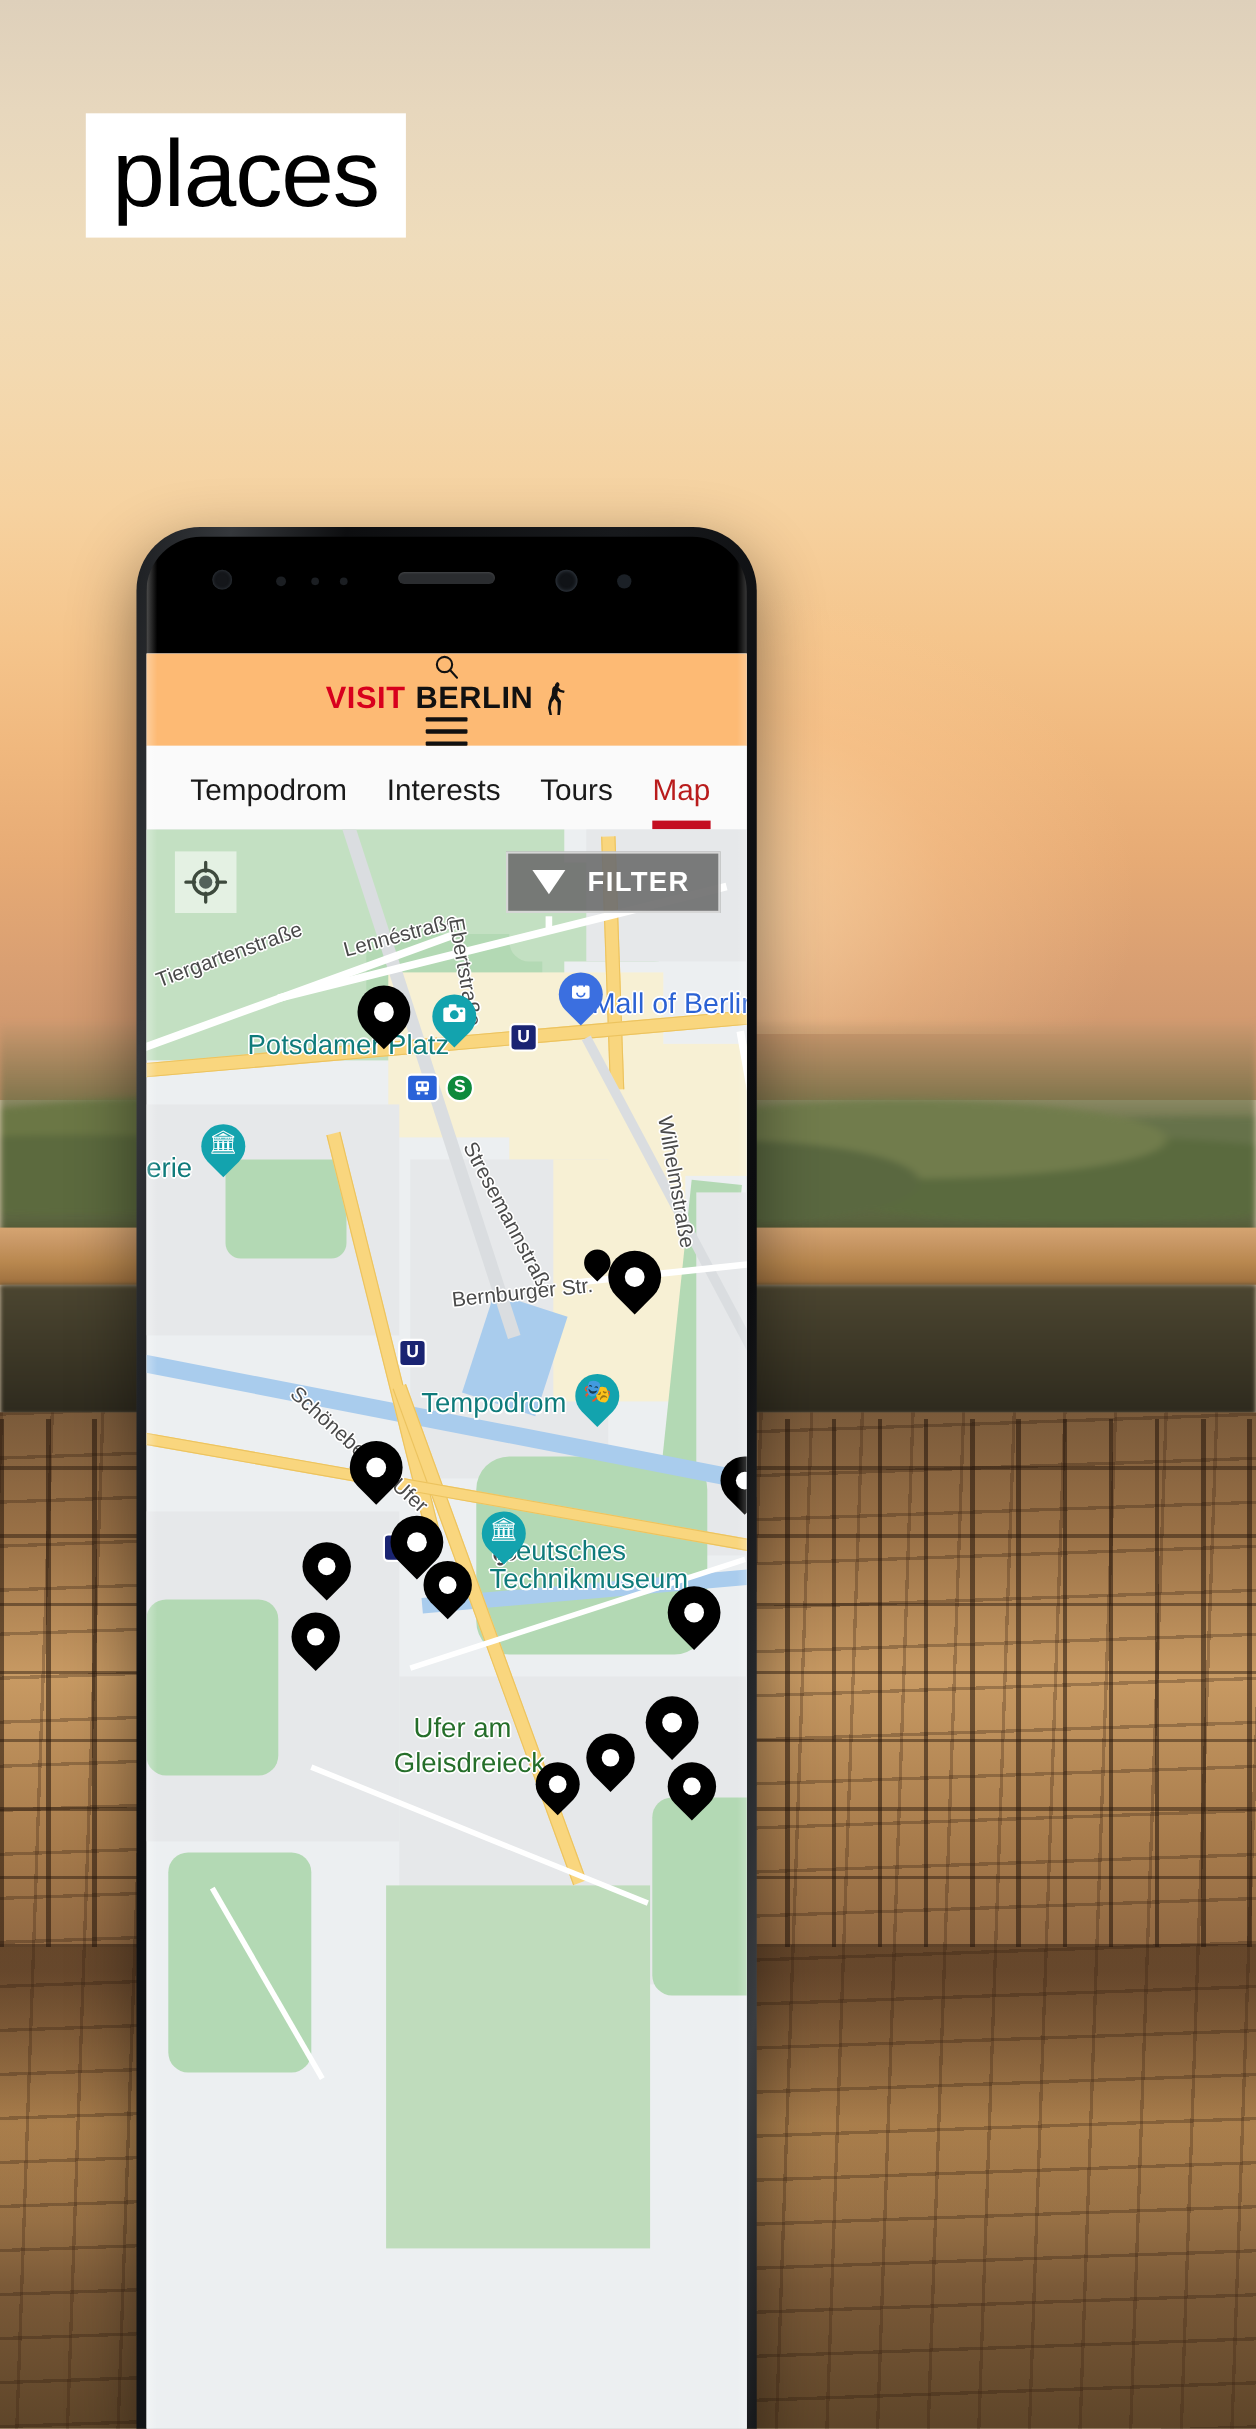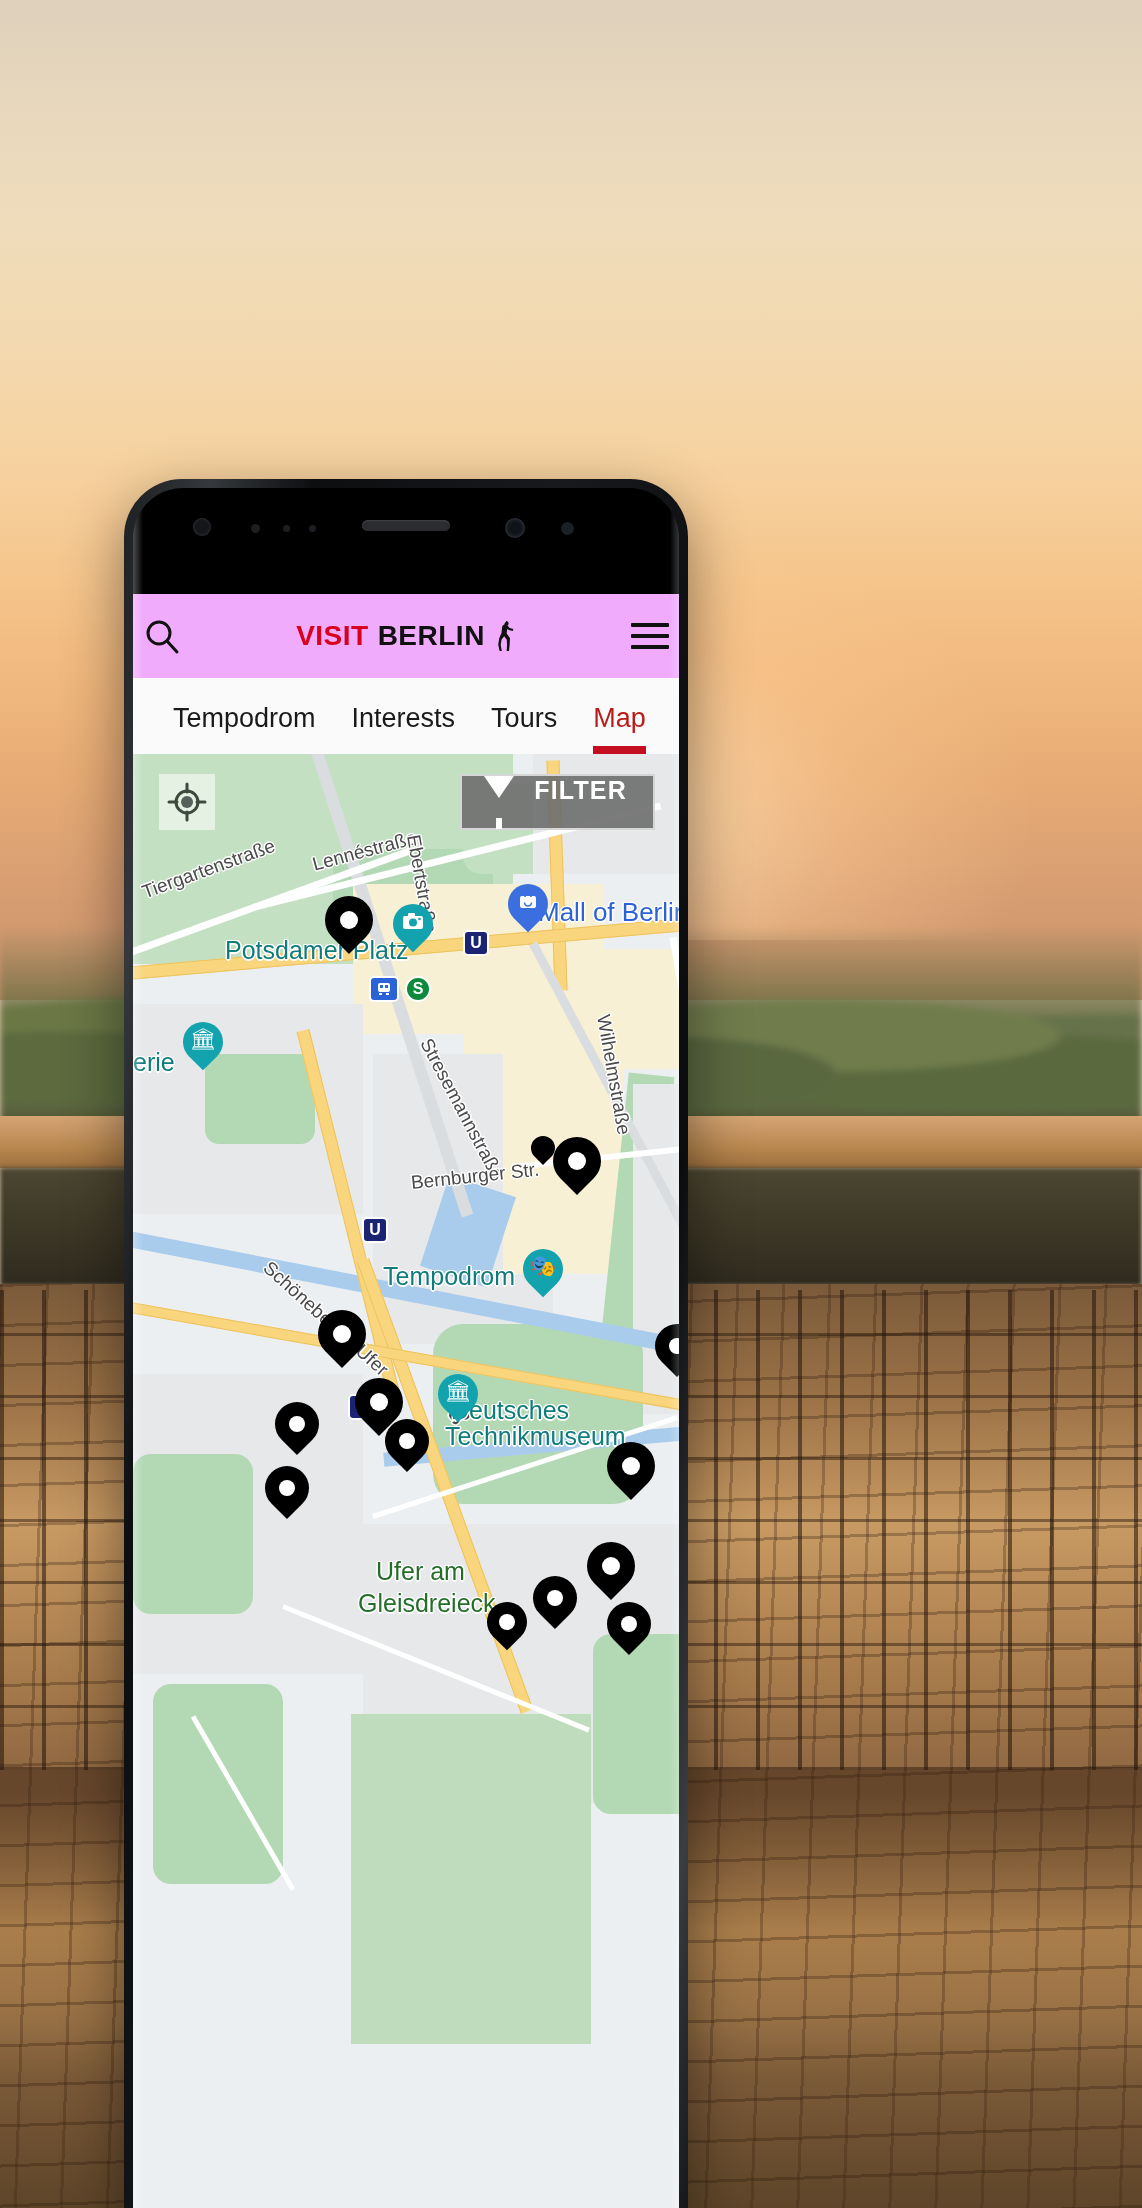--- a/index.html
+++ b/index.html
@@ -129,21 +129,21 @@
     content:""; position:absolute; left:1px; right:1px; bottom:1px; top:3px; background:#fff; border-radius:1px;
   }
 
   
   #app {
     position: absolute; left: 0; right: 0; top: 106px; bottom: 0;
     background: #fafafa; overflow: hidden;
   }
   #appbar {
     height: 84px; display: flex; align-items: center;
-    padding: 0 10px; background: #f0abfc;
+    padding: 0 10px; background: #fdba74; flex-direction: column;
   }
   .spacer { flex: 1; }
   .logo { display: flex; align-items: center; gap: 9px; }
   .logo-visit { color: #d8001d; font-weight: 700; font-size: 28px; letter-spacing: .5px; }
   .logo-berlin { color: #111; font-weight: 700; font-size: 28px; letter-spacing: .5px; }
   .hamburger { display: flex; flex-direction: column; gap: 7px; }
   .hamburger span { display: block; width: 38px; height: 4px; background: #111; border-radius: 1px; }
 
   #tabs {
     display: flex; align-items: flex-end; gap: 0;
@@ -215,21 +215,21 @@
   .badge.train { background: #2a62d8; width: 30px; height: 26px; border: 2px solid #fff; }
 
   
   #gps-btn {
     position: absolute; left: 26px; top: 20px; width: 56px; height: 56px;
     background: rgba(255,255,255,.55); display: flex; align-items: center; justify-content: center;
   }
   #filter-btn {
     position: absolute; right: 24px; top: 20px; height: 56px;
     background: rgba(112,112,112,.92); border: 2px solid rgba(245,245,245,.75);
-    display: flex; gap: 20px; padding: 0 26px 0 22px;
+    display: flex; align-items: center; gap: 20px; padding: 0 26px 0 22px;
     color: #fff; font-weight: 700; font-size: 25px; letter-spacing: 1.2px;
   }
   .funnel {
     width: 0; height: 0; border-left: 15px solid transparent;
     border-right: 15px solid transparent; border-top: 22px solid #fff;
     position: relative;
   }
   .funnel:after {
     content: ""; position: absolute; left: -3px; top: 20px;
     width: 6px; height: 11px; background: #fff;
@@ -243,20 +243,21 @@
   <div class="sky-glow"></div>
   <div class="treeline"></div>
   <div class="rail-top"></div>
   <div class="dark-band"></div>
   <div class="deck"></div>
   <div class="deck-grid"></div>
   <div class="deck-shadow"></div>
 </div>
 
 <div id="headline">
+  <div><span class="hl-line">places</span></div>
 </div>
 
 <div id="phone">
   <div id="screen">
 
     <div class="bezel-hl"></div>
     <div class="bezel-hr"></div>
 
     <div class="sensors">
       <div class="dot" style="left:60px;top:30px;width:18px;height:18px;background:#14161a;box-shadow:inset 0 0 3px #3a4048;"></div>

